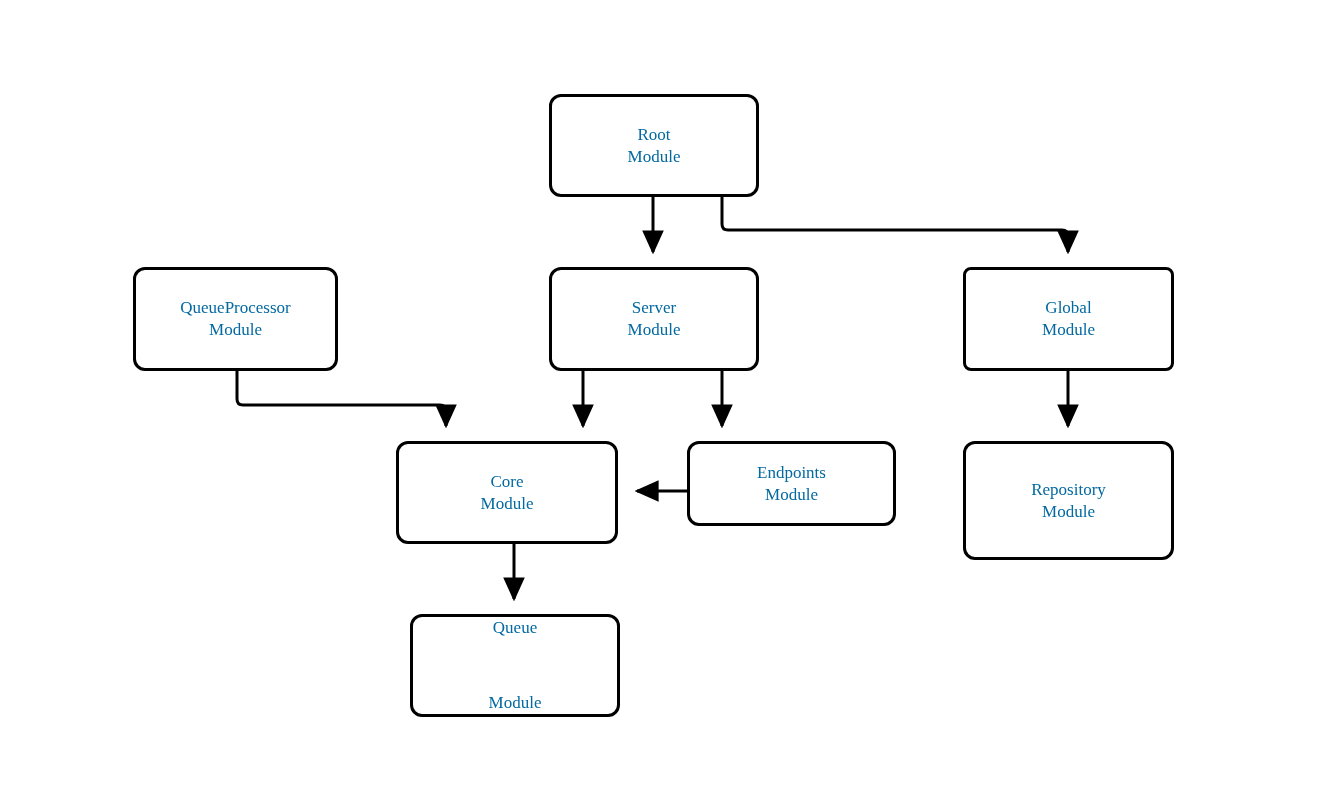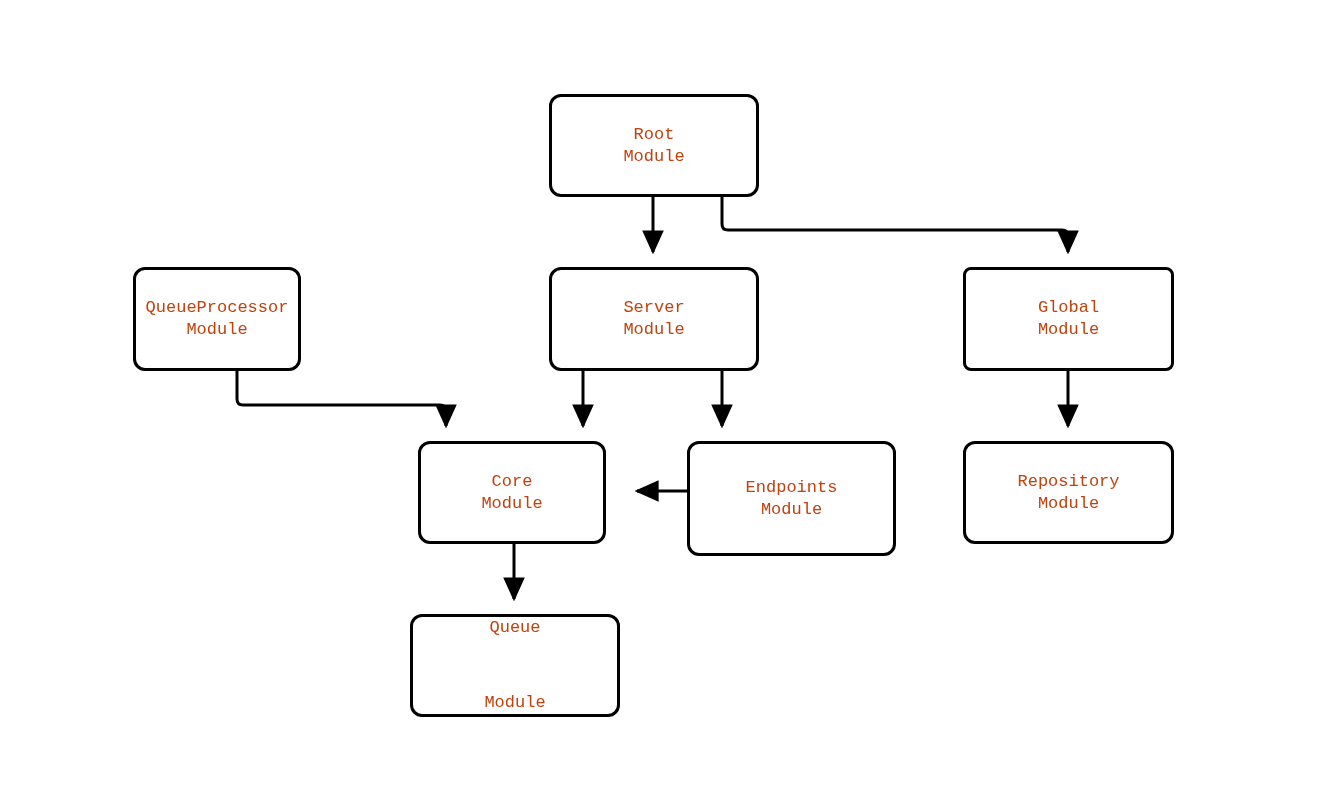--- a/index.html
+++ b/index.html
@@ -32,24 +32,24 @@
     background: #ffffff;
     border: 3px solid #000000;
     border-radius: 12px;
     display: flex;
     flex-direction: column;
     align-items: center;
     justify-content: center;
     z-index: 2;
   }
   .node-label {
-    font-family: Liberation Mono, monospace;
+    font-family: Liberation Serif, serif;
     font-size: 17px;
     line-height: 22px;
-    color: #c2410c;
+    color: #0369a1;
     text-align: center;
     white-space: pre;
     letter-spacing: 0px;
   }
 </style>
 </head>
 <body>
 
 <div id="diagram-root">
 
@@ -75,46 +75,46 @@
     <path d="M1068,371 L1068,426" fill="none" stroke="#000000" stroke-width="3" marker-end="url(#arrowhead)"></path>
 
     <path d="M514,544 L514,599" fill="none" stroke="#000000" stroke-width="3" marker-end="url(#arrowhead)"></path>
   </svg>
 
   <div class="node" style="left:549px; top:94px; width:210px; height:103px;">
     <div class="node-label">Root</div>
     <div class="node-label">Module</div>
   </div>
 
-  <div class="node" style="left:133px; top:267px; width:168px; height:104px;">
+  <div class="node" style="left:133px; top:267px; width:205px; height:104px;">
     <div class="node-label">QueueProcessor</div>
     <div class="node-label">Module</div>
   </div>
 
   <div class="node" style="left:549px; top:267px; width:210px; height:104px;align-items:center;">
     <div class="node-label">Server</div>
     <div class="node-label">Module</div>
   </div>
 
   <div class="node" style="left:963px; top:267px; width:211px; height:104px;border-radius:8px;">
     <div class="node-label">Global</div>
     <div class="node-label">Module</div>
   </div>
 
-  <div class="node" style="left:418px; top:441px; width:188px; height:103px;">
+  <div class="node" style="left:396px; top:441px; width:222px; height:103px;">
     <div class="node-label">Core</div>
     <div class="node-label">Module</div>
   </div>
 
-  <div class="node" style="left:687px; top:441px; width:209px; height:115px;">
+  <div class="node" style="left:687px; top:441px; width:209px; height:85px;">
     <div class="node-label">Endpoints</div>
     <div class="node-label">Module</div>
   </div>
 
-  <div class="node" style="left:963px; top:441px; width:211px; height:103px;">
+  <div class="node" style="left:963px; top:441px; width:211px; height:119px;">
     <div class="node-label">Repository</div>
     <div class="node-label">Module</div>
   </div>
 
   <div class="node" style="left:410px; top:614px; width:210px; height:103px;justify-content:space-between;">
     <div class="node-label">Queue</div>
     <div class="node-label">Module</div>
   </div>
 
 </div>

